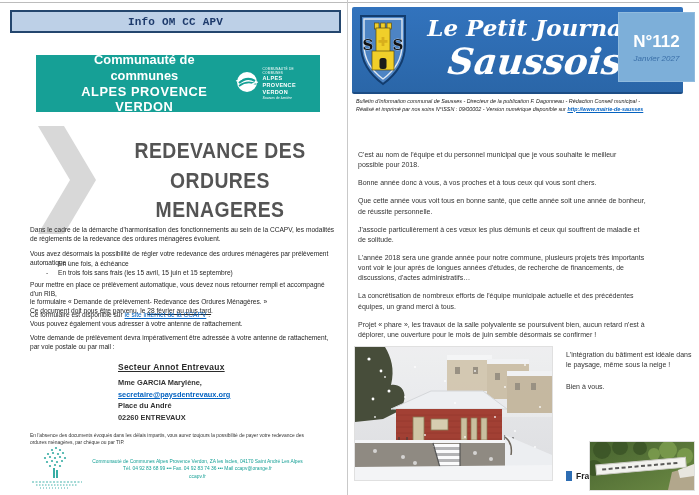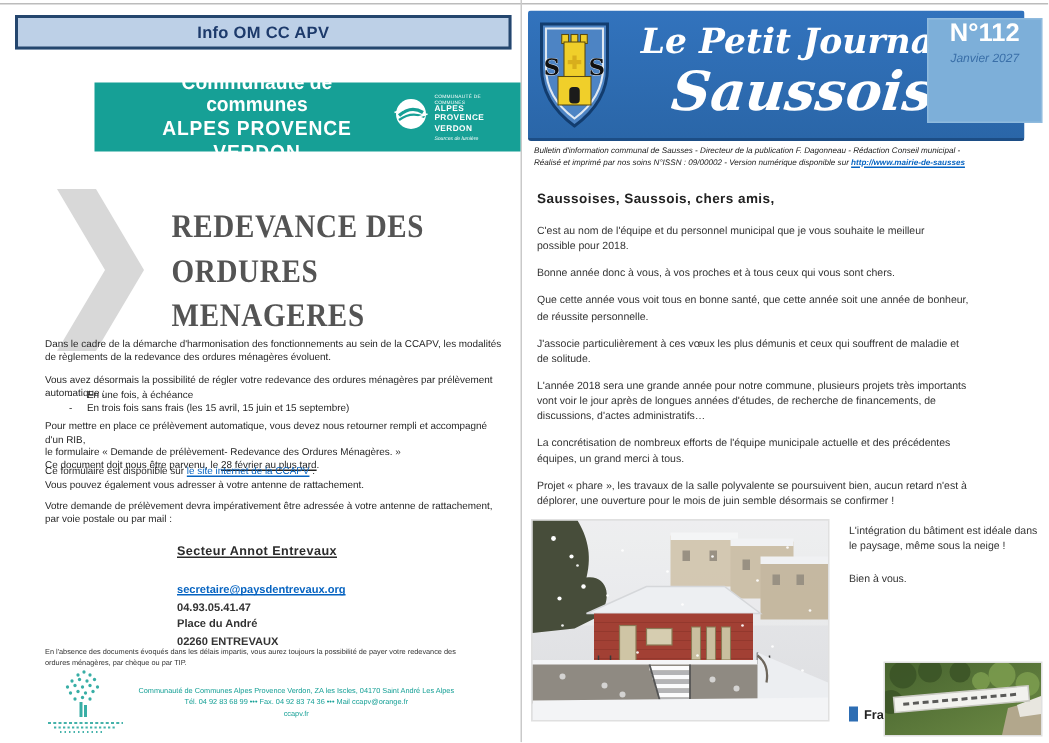--- a/index.html
+++ b/index.html
@@ -5,69 +5,69 @@
   * { margin:0; padding:0; box-sizing:border-box; }
   html,body { background:#fff; }
   body { font-family:"Liberation Sans", sans-serif; }
   #page { position:relative; width:699px; height:495px; background:#ffffff; overflow:hidden; }
   .scan-topline { position:absolute; left:0; top:2px; width:699px; height:1px; background:#bcbcbc; }
   .page-divider { position:absolute; left:347px; top:0; width:1px; height:495px; background:#c9c9c9; }
 
   
   .info-banner { position:absolute; left:10px; top:10px; width:331px; height:23px;
     background:#bdd0e7; border:2px solid #24466e; display:flex; align-items:center; justify-content:center;
-    font-weight:bold; font-size:11px; color:#1d3a6b; letter-spacing:.2px; }
-  .org-banner { position:absolute; left:36px; top:55px; width:284px; height:46px;
-    background:#16a096; display:flex; align-items:center; justify-content:space-between; padding:0 12px 0 18px;margin-left:27px; }
+    font-weight:bold; font-size:11px; color:#1d3a6b; letter-spacing:.2px;font-family:Liberation Mono, monospace; }
+  .org-banner { position:absolute; left:36px; top:55px; width:284px; height:57px;
+    background:#16a096; display:flex; align-items:center; justify-content:space-between; padding:0 12px 0 18px; }
   .org-banner .org-text { color:#fff; text-align:center; line-height:1.15; transform:scaleX(.95); }
   .org-banner .org-text .l1 { font-size:13.5px; font-weight:bold; }
   .org-banner .org-text .l2 { font-size:13.5px; font-weight:bold; letter-spacing:.6px; }
   .ccapv-logo { display:flex; align-items:center; gap:4px; color:#fff; }
   .ccapv-logo .txt { font-size:4.5px; line-height:1.25; }
   .ccapv-logo .txt .tiny { font-size:3.2px; letter-spacing:.2px; }
   .ccapv-logo .txt .big { font-weight:bold; font-size:5.5px; letter-spacing:.3px; }
   .ccapv-logo .txt .tag { font-size:3.4px; font-style:italic; }
 
   .chevron { position:absolute; left:38px; top:126px; }
-  .flyer-title { position:absolute; left:100px; top:136px; width:240px; 
-    color:#545454; font-weight:bold;font-family:Liberation Serif, serif; }
+  .flyer-title { position:absolute; left:100px; top:136px; width:240px; text-align:center;
+    color:#545454; font-weight:bold; }
   .flyer-title .t1, .flyer-title .t2 { font-size:22px; transform:scaleX(.88); letter-spacing:.5px; line-height:1.35; }
 
   .lp-text { position:absolute; color:#262626; font-size:6.6px; line-height:1.32; }
   .b-intro   { left:30px; top:226px; width:306px; }
   .b-pay     { left:30px; top:250px; width:306px; }
   .b-bullets { left:46px; top:260px; width:290px; }
   .b-bullets .bl { display:flex; gap:6px; }
   .b-bullets .dash { width:6px; }
   .b-proc    { left:30px; top:281px; width:306px; }
   .b-form    { left:30px; top:311px; width:306px; }
   .b-request { left:30px; top:334px; width:306px; }
   .u { text-decoration:underline; }
   a.doc-link, .doc-link { color:#0563c1; text-decoration:underline; cursor:pointer; }
 
   .contact { position:absolute; left:118px; top:362px; width:210px; color:#333;
     font-weight:bold; font-size:7.4px; line-height:1.35; }
-  .contact .head { font-size:8.4px; text-decoration:underline; letter-spacing:.3px; margin-bottom:15px; color:#2b2b2b; }
+  .contact .head { font-size:8.4px; text-decoration:underline; letter-spacing:.3px; margin-bottom:5px; color:#2b2b2b; }
   .contact div { margin-bottom:1.5px; }
 
   .footnote { position:absolute; left:30px; top:433px; width:312px; font-size:4.9px; line-height:1.35; color:#333; }
   .tree-logo { position:absolute; left:30px; top:444px; }
   .lp-footer { position:absolute; left:75px; top:458px; width:245px; text-align:center;
     color:#16a096; font-size:4.9px; line-height:1.5; }
 
   
   .masthead { position:absolute; left:352px; top:7px; width:331px; height:87px;
     background:linear-gradient(180deg,#3273bd 0%, #2a66a8 100%); border-bottom:2px solid #1c4d85; border-radius:2px; }
   .crest { position:absolute; left:6px; top:6px; }
   .mast-title { position:absolute; left:62px; top:7px; width:230px; text-align:center; color:#fff;
     font-family:"DejaVu Serif", serif; font-style:italic; font-weight:bold; font-size:23px; }
   .mast-sub { position:absolute; left:78px; top:33px; width:210px; text-align:center; color:#fff;
     font-family:"DejaVu Serif", serif; font-style:italic; font-weight:bold; font-size:36px; transform:skewX(-6deg); }
   .issue-box { position:absolute; left:266px; top:5px; width:77px; height:70px; background:#7dafd9;
-    display:flex; flex-direction:column; align-items:center; justify-content:flex-start; gap:2px;
+    display:flex; flex-direction:column; align-items:center; justify-content:center; gap:2px;
     box-shadow:0 0 0 1px rgba(255,255,255,.15) inset; }
   .issue-box .num { color:#fff; font-weight:bold; font-size:17px; }
   .issue-box .date { color:#3a6fa8; font-style:italic; font-size:8px; }
 
   .imprint { position:absolute; left:356px; top:98px; width:302px; font-size:5.4px; font-style:italic;
     color:#222; line-height:1.4; }
   .imprint .doc-link { font-weight:bold; }
 
   .road-sign { position:absolute; left:596px; top:112px; }
 
@@ -155,22 +155,22 @@
 
   <div class="lp-text b-form">
     <div><span>Ce formulaire est disponible sur </span><span class="doc-link">le site internet de la CCAPV</span><span> .</span></div>
     <div>Vous pouvez également vous adresser à votre antenne de rattachement.</div>
   </div>
 
   <div class="lp-text b-request">Votre demande de prélèvement devra impérativement être adressée à votre antenne de rattachement, par voie postale ou par mail :</div>
 
   <div class="contact">
     <div class="head">Secteur Annot Entrevaux</div>
+    <div>Mme GARCIA Marylène,</div>
     <div><span class="doc-link">secretaire@paysdentrevaux.org</span></div>
-    <div>04.93.05.41.47</div>
     <div>Place du André</div>
     <div>02260 ENTREVAUX</div>
   </div>
 
   <div class="footnote">
     <div>En l'absence des documents évoqués dans les délais impartis, vous aurez toujours la possibilité de payer votre redevance des</div>
     <div>ordures ménagères, par chèque ou par TIP.</div>
   </div>
 
   <div class="tree-logo">
@@ -237,21 +237,20 @@
     <div class="mast-sub">Saussois</div>
     <div class="issue-box">
       <div class="num">N°112</div>
       <div class="date">Janvier 2027</div>
     </div>
   </div>
 
   <div class="imprint"><span>Bulletin d'information communal de Sausses - Directeur de la publication F. Dagonneau - Rédaction Conseil municipal - Réalisé et imprimé par nos soins N°ISSN : 09/00002 - Version numérique disponible sur </span><span class="doc-link">http://www.mairie-de-sausses</span></div>
 
 
-  <div class="salutation">Saussoises, Saussois, chers amis,</div>
 
   <div class="rp-body">
     <p class="first">C'est au nom de l'équipe et du personnel municipal que je vous souhaite le meilleur possible pour 2018.</p>
     <p>Bonne année donc à vous, à vos proches et à tous ceux qui vous sont chers.</p>
     <p>Que cette année vous voit tous en bonne santé, que cette année soit une année de bonheur, de réussite personnelle.</p>
     <p>J'associe particulièrement à ces vœux les plus démunis et ceux qui souffrent de maladie et de solitude.</p>
     <p>L'année 2018 sera une grande année pour notre commune, plusieurs projets très importants vont voir le jour après de longues années d'études, de recherche de financements, de discussions, d'actes administratifs…</p>
     <p>La concrétisation de nombreux efforts de l'équipe municipale actuelle et des précédentes équipes, un grand merci à tous.</p>
     <p>Projet « phare », les travaux de la salle polyvalente se poursuivent bien, aucun retard n'est à déplorer, une ouverture pour le mois de juin semble désormais se confirmer !</p>
   </div>

